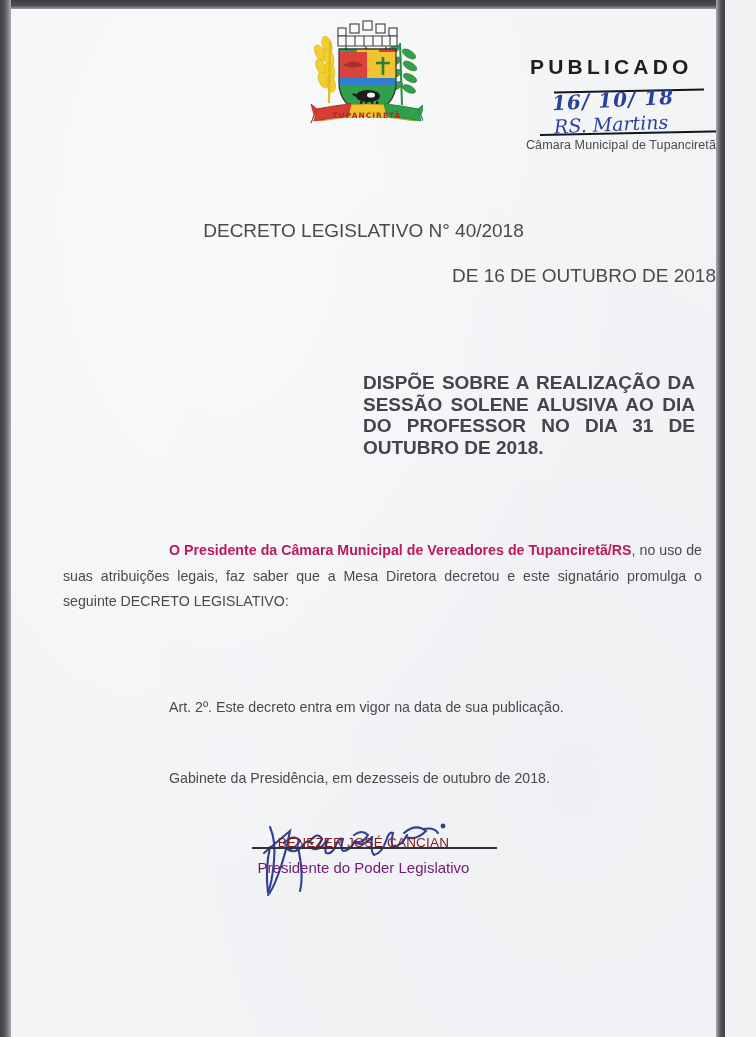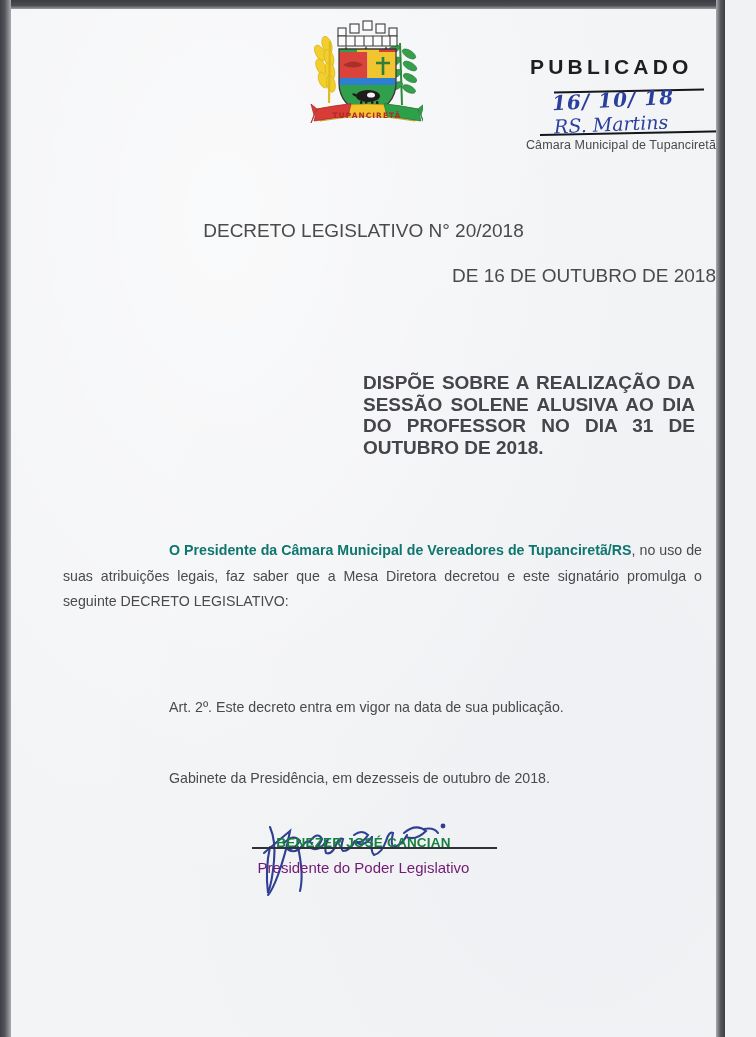--- a/index.html
+++ b/index.html
@@ -166,21 +166,21 @@
     line-height: 25.5px;
     text-align: justify;
     color: #4a4a4c;
   }
   .p-preamble { top: 515px; }
   .p-art1 { top: 595px; }
   .p-art2 { top: 672px; }
   .p-closing { top: 743px; }
   .indent { display: inline-block; width: 106px; }
   .indent-sm { display: inline-block; width: 106px; }
-  b.strong { font-weight: bold; color: #0f766e; }
+  b.strong { font-weight: bold; color: #be185d; }
 
   
   .sig-block {
     position: absolute;
     left: 0;
     top: 826px;
     width: 705px;
     text-align: center;
   }
   .sig-line {
@@ -194,23 +194,23 @@
   .sig-mark {
     position: absolute;
     left: 243px;
     top: 800px;
     width: 260px;
     height: 90px;
     pointer-events: none;
   }
   .sig-name {
     font-size: 13.5px;
-    font-weight: bold;
+    font-weight: normal;
     letter-spacing: 0.2px;
-    color: #15803d;
+    color: #7f1d1d;
   }
   .sig-role {
     font-size: 15px;
     color: #701a75;
     margin-top: 9px;
   }
 </style>
 </head>
 <body>
 
@@ -316,21 +316,21 @@
     </div>
 
     <div class="stamp">
       <div class="stamp-title">PUBLICADO</div>
       <div class="stamp-rule rule-1"></div>
       <div class="stamp-hand stamp-date">16/ 10/ 18</div>
       <div class="stamp-rule rule-2"></div>
       <div class="stamp-hand stamp-sign">RS. Martins</div>
     </div>
 
-    <div class="doc-title doc-title-1">DECRETO LEGISLATIVO N° 20/2018</div>
+    <div class="doc-title doc-title-1">DECRETO LEGISLATIVO N° 40/2018</div>
     <div class="doc-title doc-title-2">DE 16 DE OUTUBRO DE 2018</div>
 
     <div class="ementa">DISPÕE SOBRE A REALIZAÇÃO DA SESSÃO SOLENE ALUSIVA AO DIA DO PROFESSOR NO DIA 31 DE OUTUBRO DE 2018.</div>
 
     <p class="body-block p-preamble">
       <span class="indent"></span><b class="strong">O Presidente da Câmara Municipal de Vereadores de Tupanciretã/RS</b><span>, no uso de suas atribuições legais, faz saber que a Mesa Diretora decretou e este signatário promulga o seguinte DECRETO LEGISLATIVO:</span>
     </p>
 
 
     <p class="body-block p-art2">

